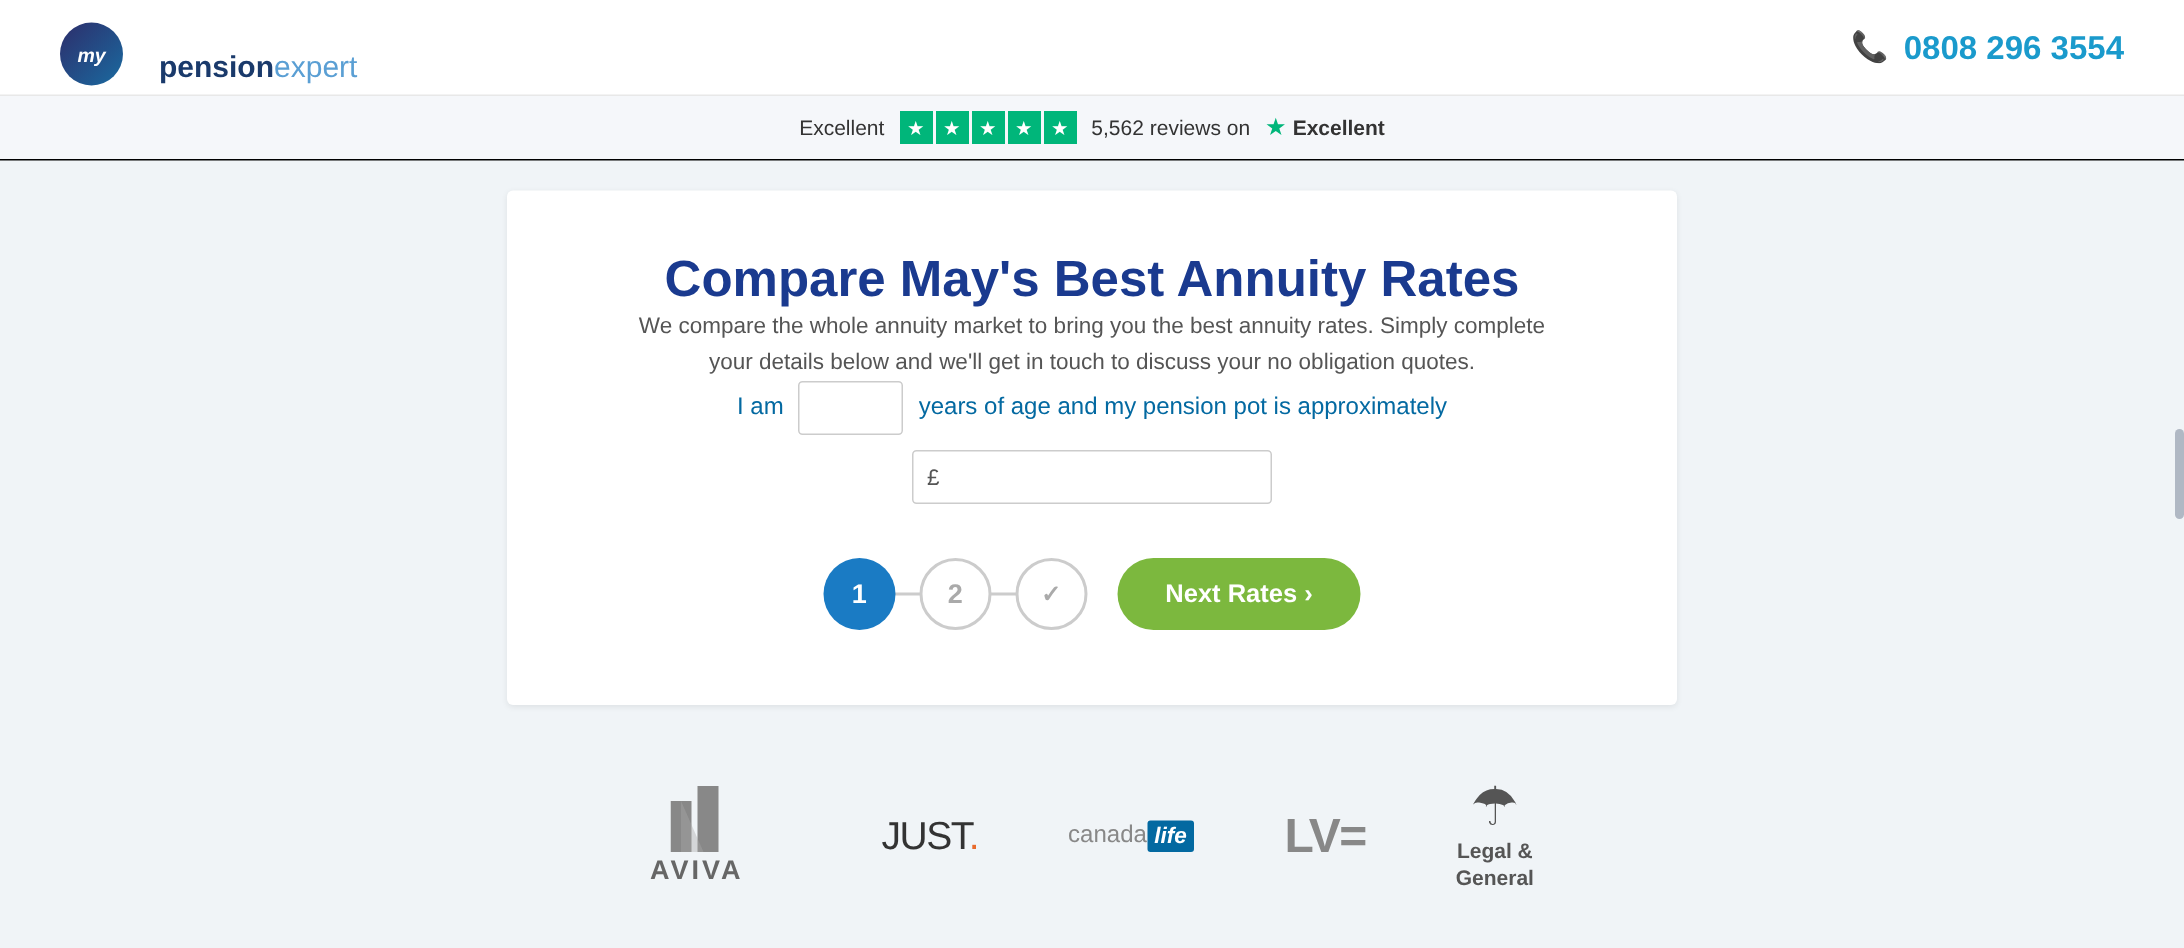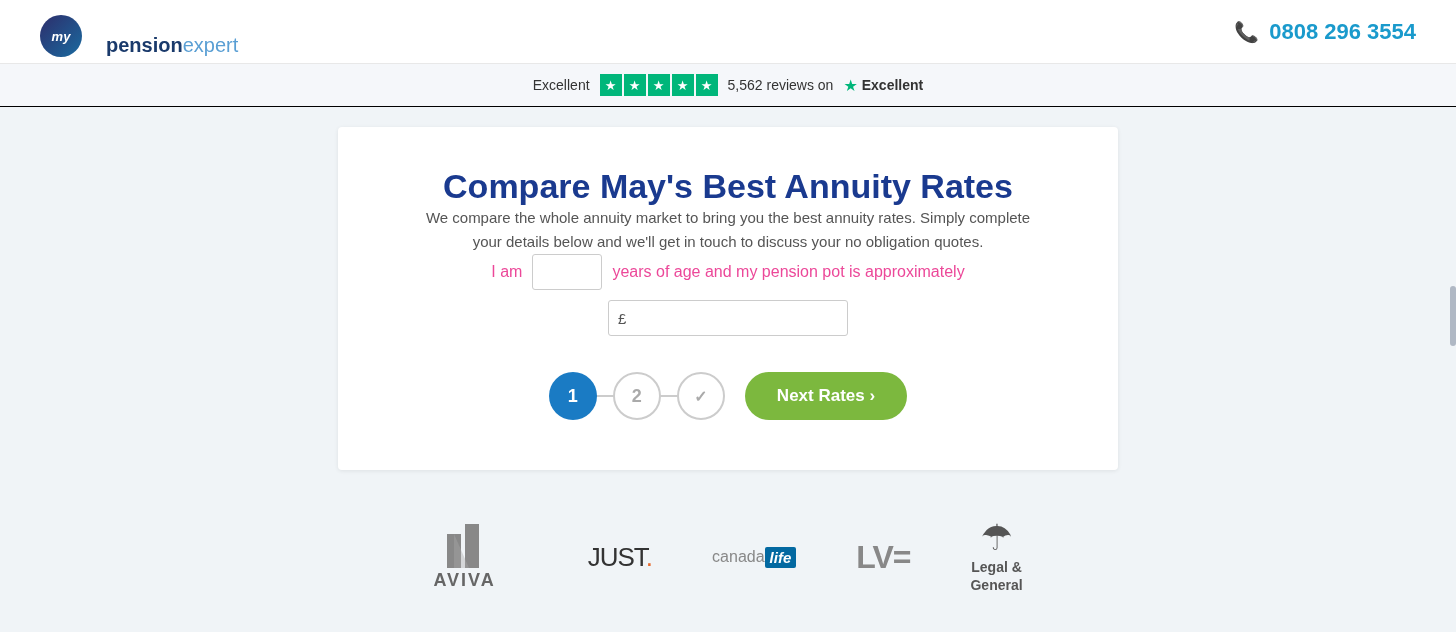--- a/index.html
+++ b/index.html
@@ -149,21 +149,21 @@
     
     .input-row {
       display: flex;
       align-items: center;
       justify-content: center;
       gap: 10px;
       margin-bottom: 36px;
       flex-wrap: wrap;
     }
     .input-label {
-      color: #ec4899;
+      color: #0369a1;
       font-size: 16px;
       font-weight: 500;
     }
     .age-input {
       width: 70px;
       height: 36px;
       border: 1px solid #ccc;
       border-radius: 3px;
       text-align: center;
       font-size: 15px;

